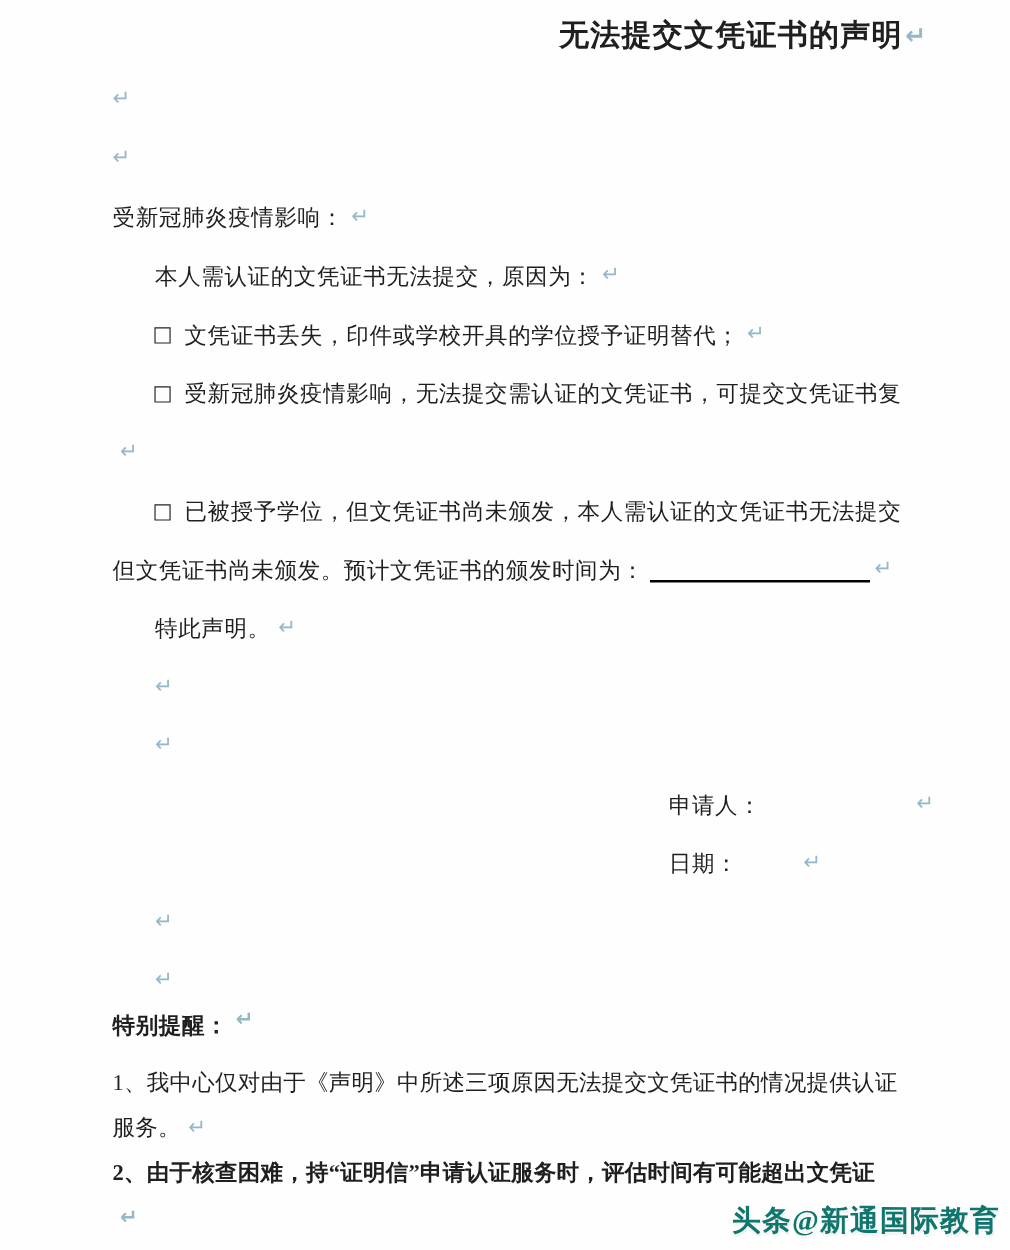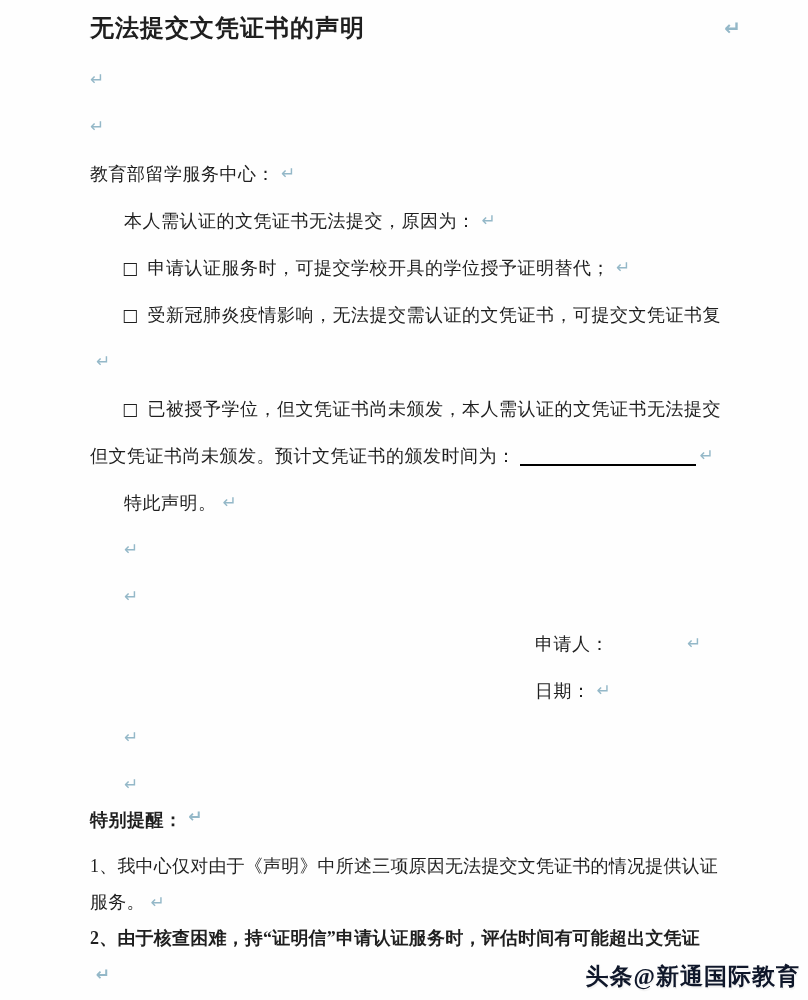--- a/index.html
+++ b/index.html
@@ -16,21 +16,21 @@
   .doc {
     position: absolute;
     top: 0; left: 0;
     width: 808px;
     padding: 0 66px 0 90px;
   }
   .title-row {
     height: 56px;
     display: flex;
     align-items: center;
-    justify-content: space-between;
+    justify-content: flex-end;
     font-size: 24px;
     font-weight: bold;
     letter-spacing: 1px;
     white-space: nowrap;
   }
   .line {
     height: 47px;
     display: flex;
     align-items: center;
     font-size: 18px;
@@ -53,21 +53,21 @@
     color: #1f1f1f;
   }
   .blank-underline {
     display: inline-block;
     width: 176px;
     height: 20px;
     border-bottom: 2px solid #000000;
     margin-left: 4px;
     margin-right: 4px;
   }
-  .sig-row { padding-left: 445px; }
+  .sig-row { padding-left: 445px; gap: 46px; }
   .sig-gap { margin-left: 78px; }
   .pil-gap { margin-left: 6px; }
   .notes-heading {
     height: 40px;
     display: flex;
     align-items: flex-start;
     font-size: 18px;
     font-weight: bold;
     white-space: nowrap;
     letter-spacing: 0.5px;
@@ -80,21 +80,21 @@
     white-space: nowrap;
     letter-spacing: 0.2px;
   }
   .bold { font-weight: bold; text-align: center; }
   .watermark {
     position: absolute;
     right: 8px;
     bottom: 8px;
     font-size: 23px;
     font-weight: bold;
-    color: #0f172a;
+    color: #0f766e;
     letter-spacing: 1px;
     text-shadow: 1px 2px 1px #f2f2f2, -1px -1px 0 #ffffff;
     white-space: nowrap;
   }
 </style>
 </head>
 <body>
 
 <div class="page">
   <div class="doc">
@@ -105,32 +105,32 @@
     </div>
 
     <div class="line">
       <span class="pilcrow">↵</span>
     </div>
     <div class="line">
       <span class="pilcrow">↵</span>
     </div>
 
     <div class="line">
-      <span>教育部留学服务中心：</span>
+      <span>受新冠肺炎疫情影响：</span>
       <span class="pilcrow pil-gap">↵</span>
     </div>
 
     <div class="line indent">
       <span>本人需认证的文凭证书无法提交，原因为：</span>
       <span class="pilcrow pil-gap">↵</span>
     </div>
 
     <div class="line indent-cb">
       <span class="checkbox">□</span>
-      <span>申请认证服务时，可提交学校开具的学位授予证明替代；</span>
+      <span>文凭证书丢失，印件或学校开具的学位授予证明替代；</span>
       <span class="pilcrow pil-gap">↵</span>
     </div>
 
     <div class="line indent-cb">
       <span class="checkbox">□</span>
       <span>受新冠肺炎疫情影响，无法提交需认证的文凭证书，可提交文凭证书复</span>
     </div>
     <div class="line">
       <span class="pilcrow pil-gap">↵</span>
     </div>

